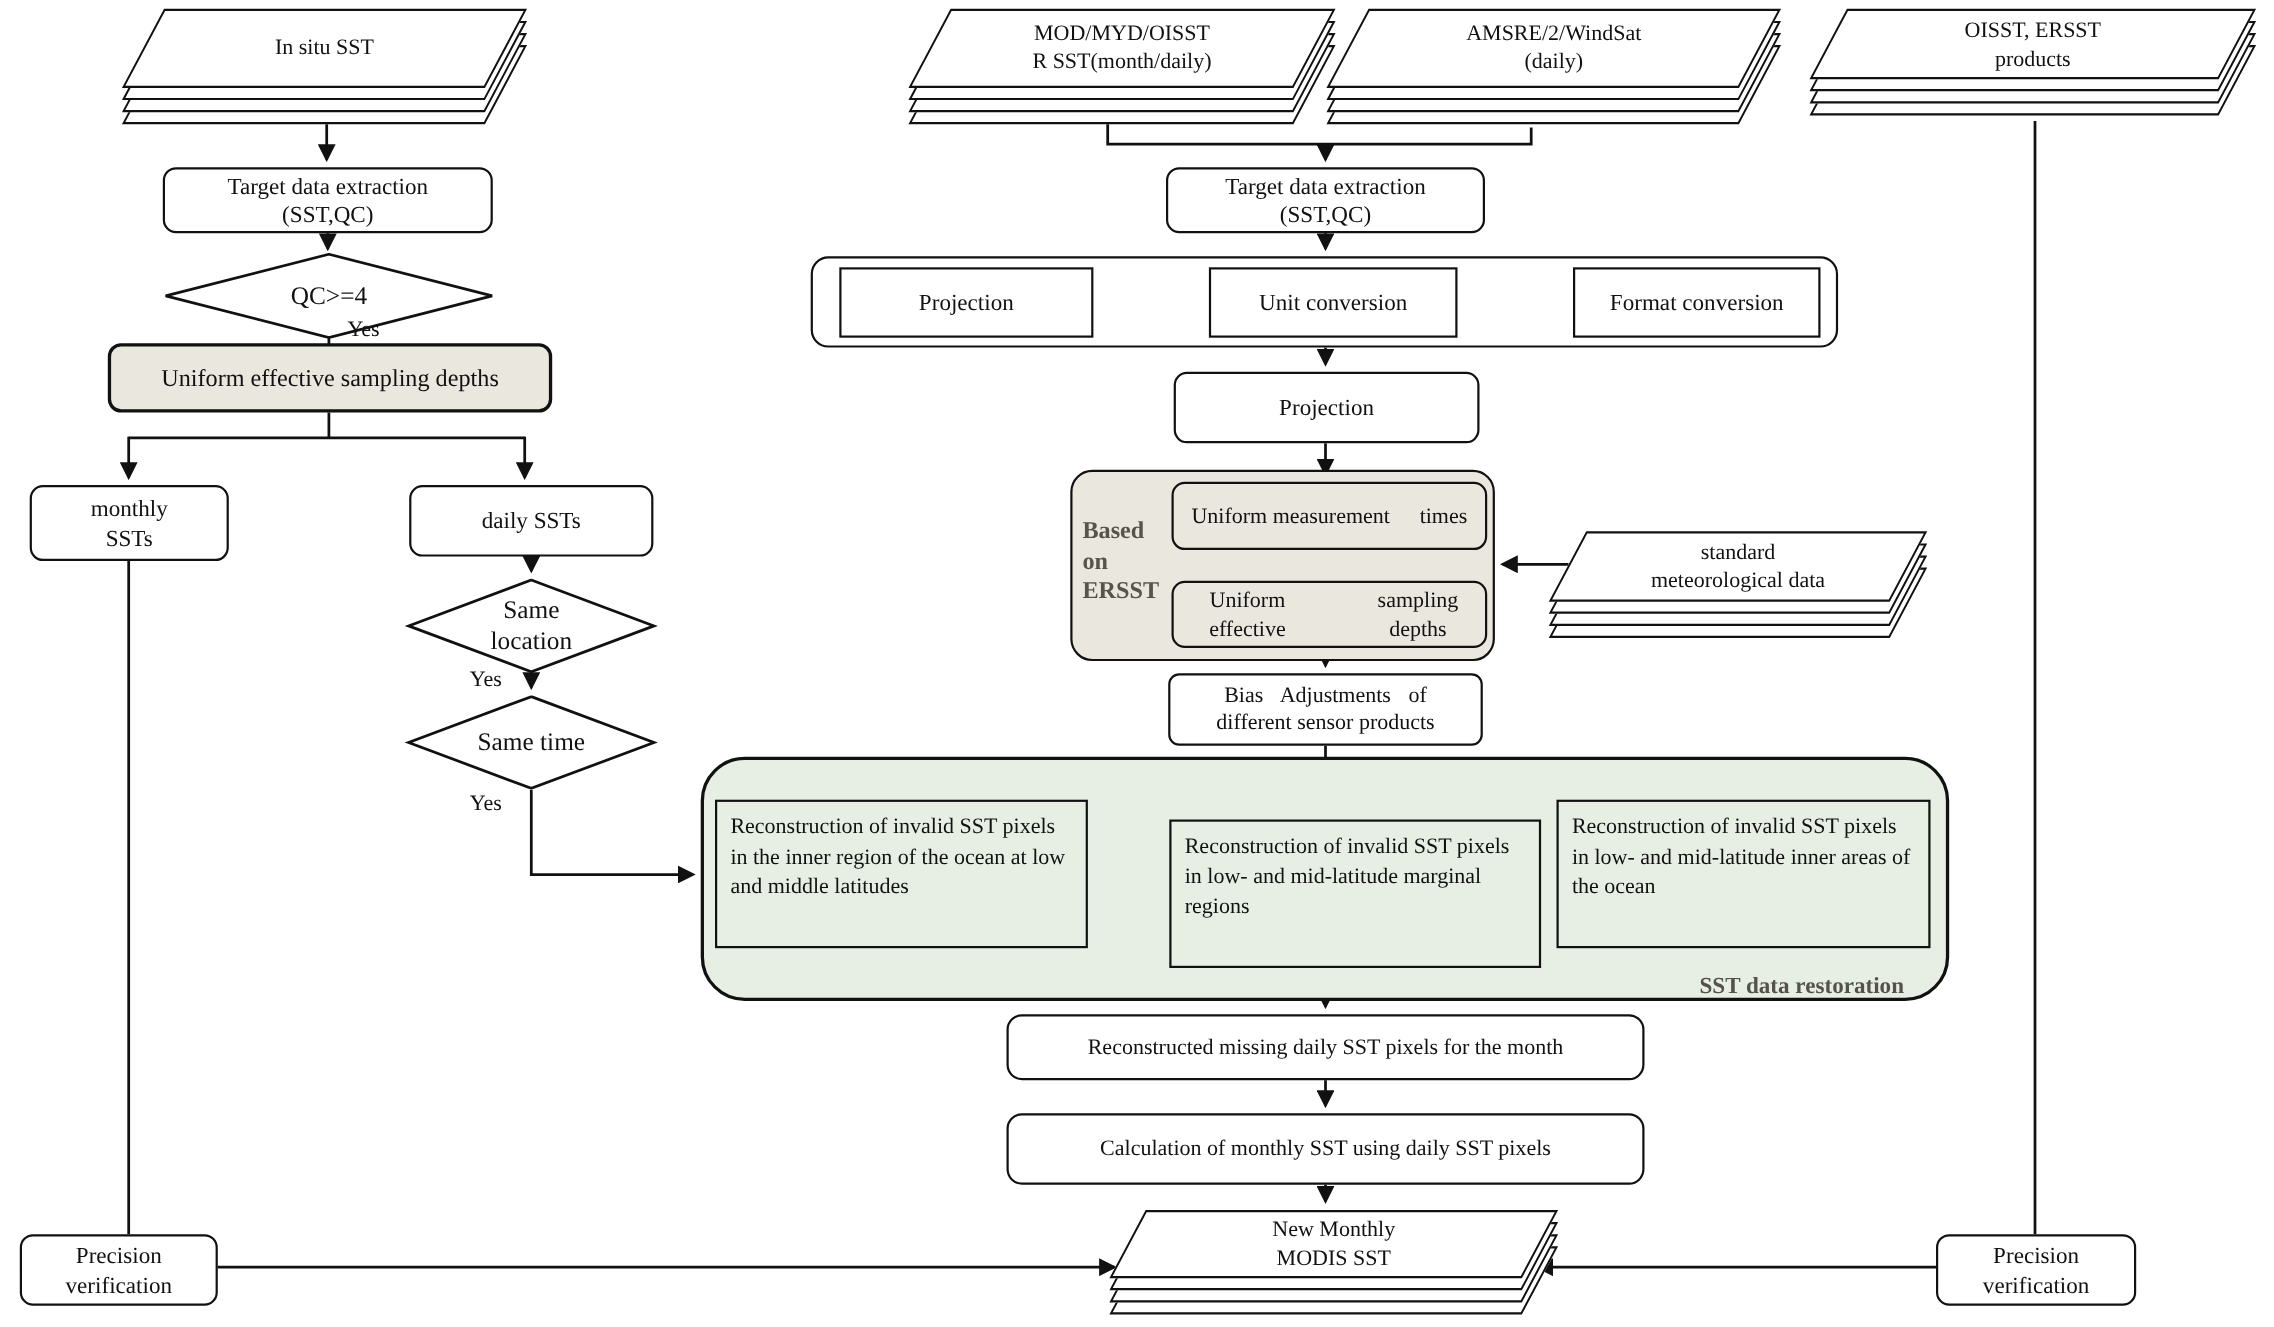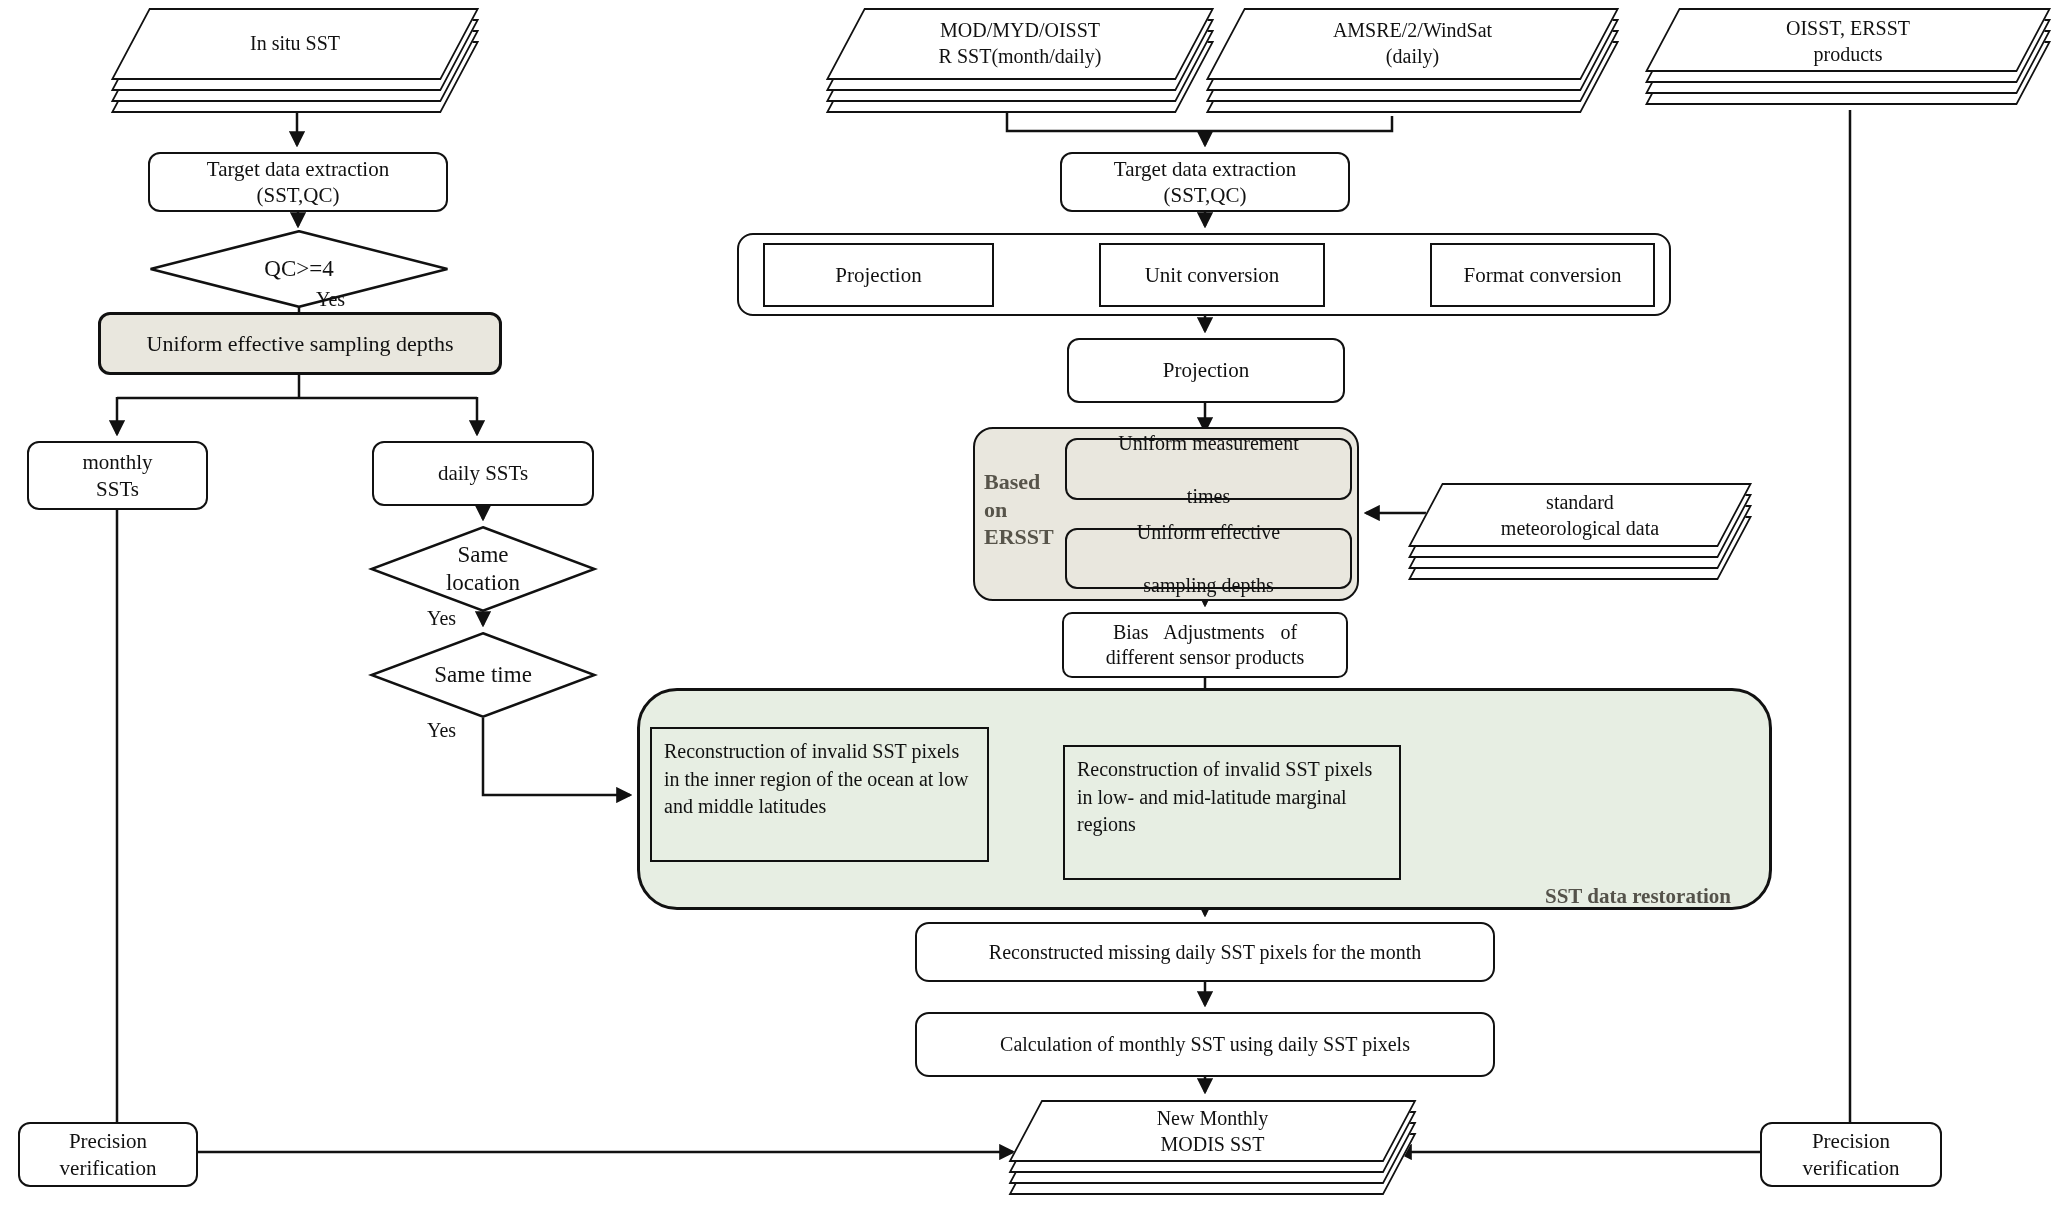--- a/index.html
+++ b/index.html
@@ -15,21 +15,21 @@
     text-align:center;font-size:21px;line-height:1.25;
   }
   .rbox.beige{background:#e9e7de;border-width:3px;}
   .sq{
     background:#fff;border:2.5px solid #111;border-radius:0;
     display:flex;align-items:center;justify-content:center;text-align:center;font-size:21px;
   }
   .container-plain{background:#fff;border:2.5px solid #111;border-radius:16px;}
   .gotm{background:#e9e7de;border:2.5px solid #111;border-radius:20px;}
   .gotm-inner{background:#e9e7de;border:2.5px solid #111;border-radius:12px;
-    display:flex;flex-direction:column;align-items:center;justify-content:center;
+    display:flex;flex-direction:row;align-items:center;justify-content:center;
     text-align:center;font-size:20px;line-height:1.3;gap:27px;}
   .greenbox{background:#e7eee3;border:3px solid #111;border-radius:40px;}
   .recon{
     background:#e7eee3;border:2px solid #111;
     font-size:20px;line-height:1.38;text-align:left;
     padding:9px 10px 0 12px;box-sizing:border-box;
   }
   .diamond{display:block;}
   .diamond svg{position:absolute;left:0;top:0;width:100%;height:100%;}
   .diamond polygon{fill:#fff;stroke:#111;stroke-width:2.5;vector-effect:non-scaling-stroke;}
@@ -256,20 +256,23 @@
     <div>different sensor products</div>
   </div>
 
   <div class="node greenbox" style="left:637px;top:688px;width:1135px;height:222px"></div>
   <div class="node recon" style="left:650px;top:727px;width:339px;height:135px">
     <div>Reconstruction of invalid SST pixels in the inner region of the ocean at low and middle latitudes</div>
   </div>
   <div class="node recon" style="left:1063px;top:745px;width:338px;height:135px">
     <div>Reconstruction of invalid SST pixels in low- and mid-latitude marginal regions</div>
   </div>
+  <div class="node recon" style="left:1415px;top:727px;width:340px;height:135px">
+    <div>Reconstruction of invalid SST pixels in low- and mid-latitude inner areas of the ocean</div>
+  </div>
   <div class="node restore-label" style="left:1545px;top:884px">SST data restoration</div>
 
   <div class="node rbox longbox" style="left:915px;top:922px;width:580px;height:60px;border-radius:14px">
     <div>Reconstructed missing daily SST pixels for the month</div>
   </div>
   <div class="node rbox longbox" style="left:915px;top:1012px;width:580px;height:65px;border-radius:14px">
     <div>Calculation of monthly SST using daily SST pixels</div>
   </div>
 
   <div class="node rbox" style="left:18px;top:1122px;width:180px;height:65px">

